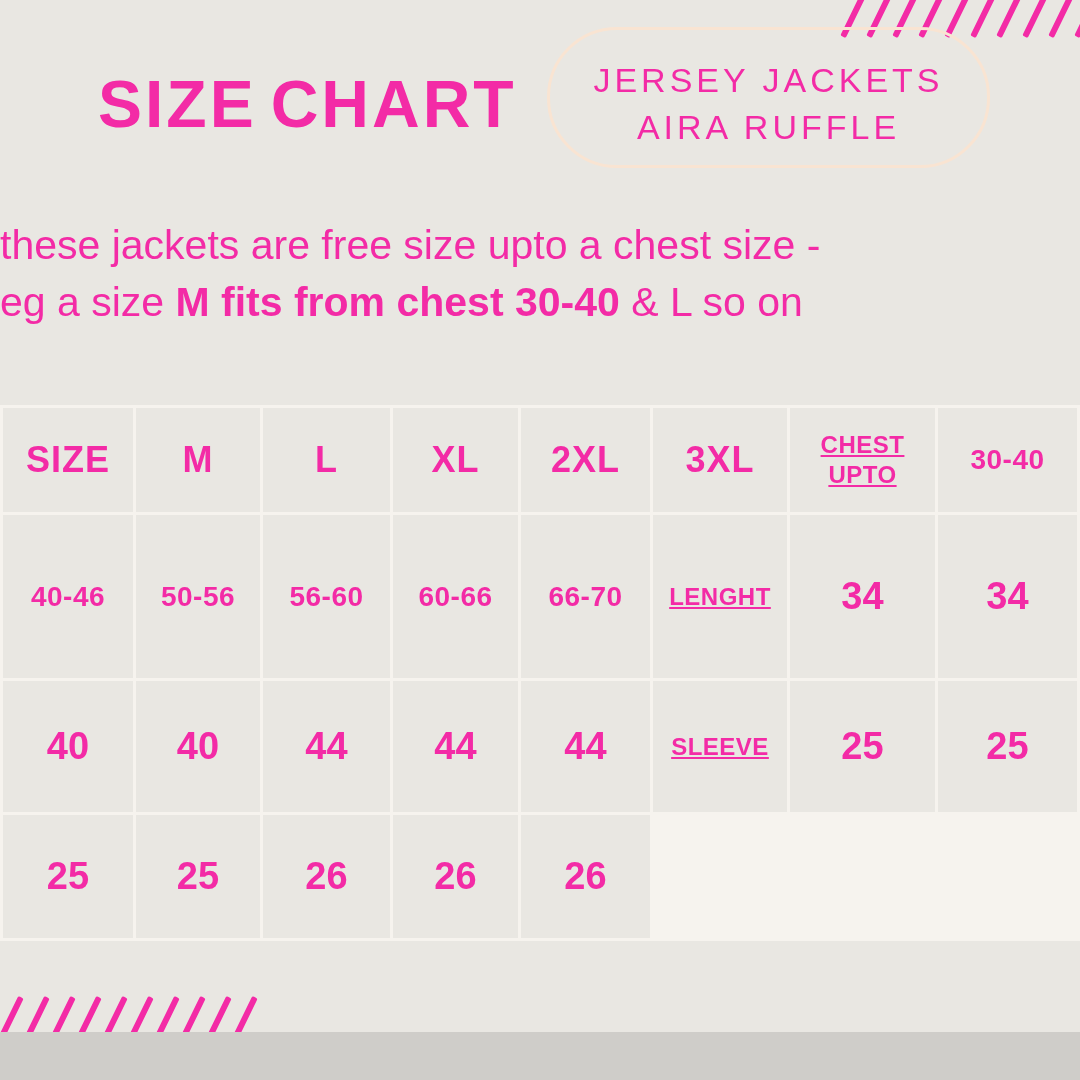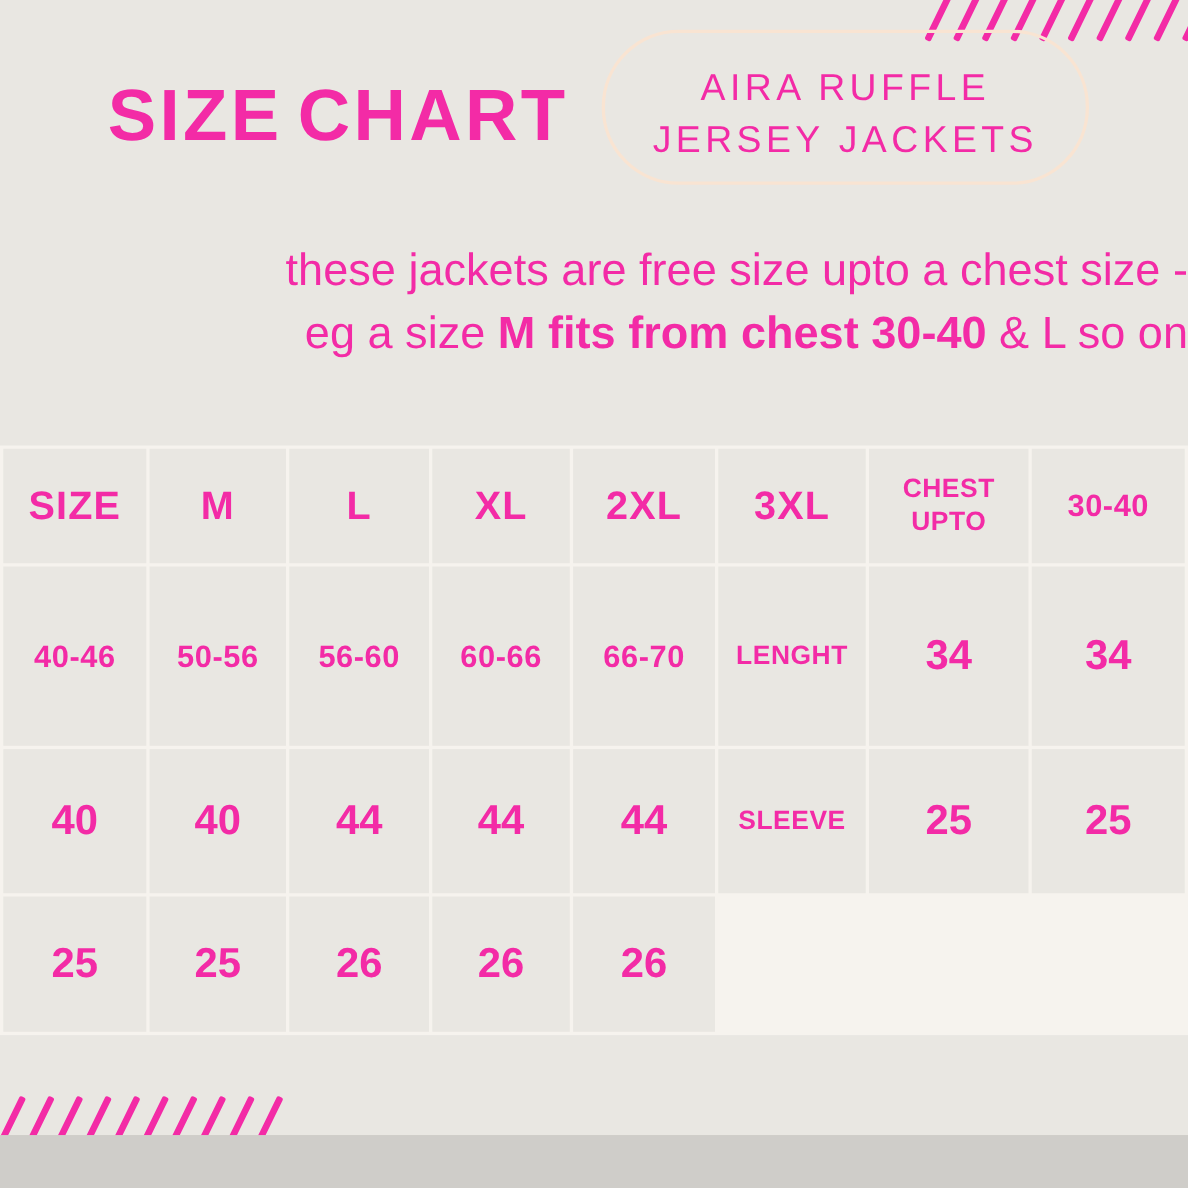--- a/index.html
+++ b/index.html
@@ -42,42 +42,42 @@
     border-radius:70px;
     display:flex;flex-direction:column;align-items:center;justify-content:center;
     padding-top:12px;gap:8px;
     color:var(--accent);
     font-size:34px;font-weight:500;letter-spacing:4px;white-space:nowrap;
   }
 
   
   .subtitle{
     position:absolute;top:217px;left:0;width:1080px;
-    text-align:right;color:var(--accent);
+    text-align:left;color:var(--accent);
     font-size:41px;font-weight:400;line-height:1.39;
   }
   .subtitle b{font-weight:700;}
 
   
   .size-table{
     position:absolute;top:405px;left:0;width:1080px;
     background:var(--grid-line);
     padding:3px;
     display:grid;
     grid-template-columns:130px 124px 127px 125px 129px 134px 145px 1fr;
     grid-template-rows:104px 163px 131px 123px;
     gap:3px;
   }
   .cell{
     background:var(--bg);
     display:flex;align-items:center;justify-content:center;
     text-align:center;color:var(--accent);font-weight:700;
   }
   .cell.hcell{font-size:36px;letter-spacing:1px;}
-  .cell.label-cell{font-size:24px;line-height:1.25;letter-spacing:0.5px;padding:0 8px;}
+  .cell.label-cell{font-size:24px;line-height:1.25;letter-spacing:0.5px;padding:0 8px;text-decoration:underline;}
   .cell.range-cell{font-size:28px;letter-spacing:0.5px;}
   .cell.num-cell{font-size:38px;}
 </style>
 </head>
 <body>
 
 <div class="canvas">
 
   <div class="slash-row top-right">
       <span class="slash"></span>
@@ -102,22 +102,22 @@
       <span class="slash"></span>
       <span class="slash"></span>
       <span class="slash"></span>
     </div>
 
   <div class="title">
     <span class="w1">SIZE</span><span class="w2">CHART</span>
   </div>
 
   <div class="badge">
+    <span>JERSEY JACKETS</span>
     <span>AIRA RUFFLE</span>
-    <span>JERSEY JACKETS</span>
   </div>
 
   <div class="subtitle">
     <div>these jackets are free size upto a chest size -</div>
     <div><span>eg a size </span><b>M fits from chest 30-40</b><span> &amp; L so on</span></div>
   </div>
 
   <div class="size-table">
 
     <div class="cell hcell">SIZE</div>

